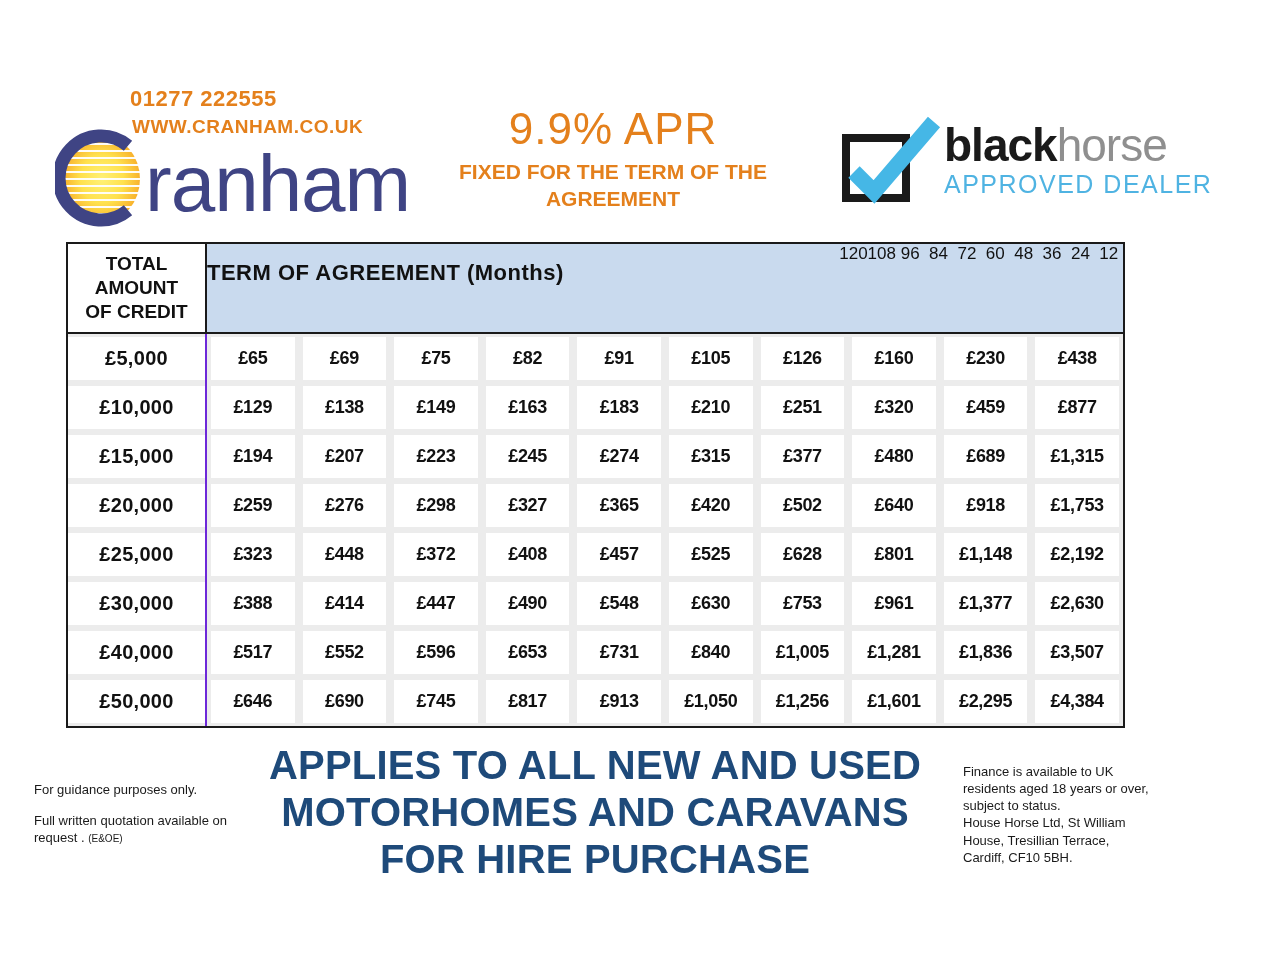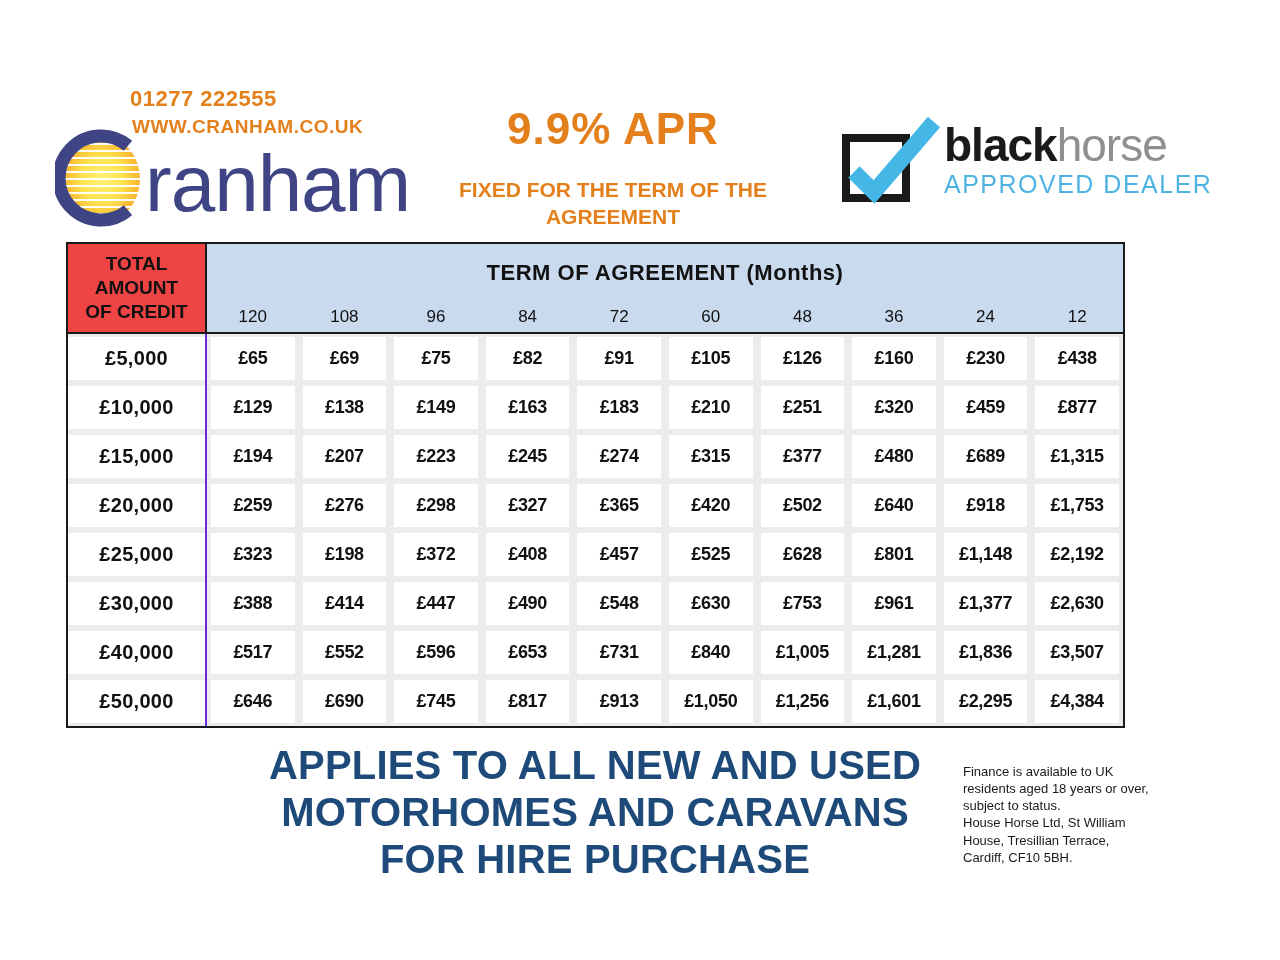--- a/index.html
+++ b/index.html
@@ -13,43 +13,43 @@
   .website { margin-left:77px; font-size:19px; font-weight:bold; color:#E4801C; letter-spacing:0.5px; margin-top:4px; }
   .brand-row { display:flex; align-items:flex-end; margin-top:-12px; }
   .c-logo { position:relative; width:96px; height:104px; flex:0 0 auto; }
   .sun { position:absolute; left:9px; top:10px; width:76px; height:86px; border-radius:50%;
          background: repeating-linear-gradient(180deg, rgba(255,255,255,0.95) 0 2px, rgba(255,255,255,0) 2px 7px),
                      radial-gradient(ellipse at 50% 50%, #FFF176 0%, #FFE14D 40%, #F6A423 80%, #EE8C1A 100%); }
   .c-svg { position:absolute; left:0; top:0; }
   .wordmark { font-size:80px; color:#3F4484; letter-spacing:-1px; line-height:0.95; margin-left:-6px; margin-bottom:8px; }
 
   .apr-block { position:absolute; left:428px; top:104px; width:370px; text-align:center; color:#E4801C; }
-  .apr-title { font-size:44px; font-weight:bold; letter-spacing:1px; }
-  .apr-sub { font-size:21px; font-weight:bold; line-height:1.3; margin-top:22px; }
+  .apr-title { font-size:44px; font-weight:normal; letter-spacing:1px; }
+  .apr-sub { font-size:21px; font-weight:bold; line-height:1.3; margin-top:4px; }
 
   .bh-logo { position:absolute; left:838px; top:116px; display:flex; align-items:flex-start; }
   .bh-box-wrap { position:relative; width:100px; height:92px; flex:0 0 auto; }
   .bh-box { position:absolute; left:4px; top:18px; width:68px; height:68px; border:8px solid #1A1A1A; background:#fff; }
   .bh-check { position:absolute; left:0; top:0; }
   .bh-text { margin-left:6px; margin-top:6px; }
   .bh-words { font-size:46px; line-height:1.0; letter-spacing:-1px; }
   .bh-black { font-weight:bold; color:#1A1A1A; }
   .bh-horse { font-weight:normal; color:#8F8F8F; }
   .bh-tagline { font-size:25px; color:#4FB3E2; letter-spacing:1.5px; margin-top:2px; }
 
   
   .ftable { position:absolute; left:66px; top:242px; width:1059px; height:486px;
             border:2px solid #1A1A1A; background:#ECECEC;
             display:grid; grid-template-columns:139px repeat(10, 1fr);
             grid-template-rows:90px repeat(8, 1fr); }
-  .corner { grid-column:1; grid-row:1; background:#ef4444; border-right:2px solid #1A1A1A; border-bottom:2px solid #1A1A1A;
+  .corner { grid-column:1; grid-row:1; background:#ffffff; border-right:2px solid #1A1A1A; border-bottom:2px solid #1A1A1A;
             display:flex; flex-direction:column; align-items:center; justify-content:center;
             font-size:19px; font-weight:bold; color:#111; line-height:1.28; text-align:center; }
   .term-head { grid-column:2 / span 10; grid-row:1; background:#C9DAEE; border-bottom:2px solid #1A1A1A;
-               display:flex; flex-direction:column; justify-content:space-between; }
+               display:flex; justify-content:space-between; }
   .term-title { text-align:center; font-size:22px; font-weight:bold; color:#111; margin-top:16px; letter-spacing:0.5px; }
   .months { display:grid; grid-template-columns:repeat(10,1fr); margin-bottom:5px; }
   .month { text-align:center; font-size:17px; font-weight:normal; color:#111; }
   .cell { display:flex; }
   .cell .box { flex:1; background:#ffffff; display:flex; align-items:center; justify-content:center;
                font-weight:bold; color:#111; }
   .cell.credit { padding:3px 0; border-right:2px solid #6d28d9; }
   .cell.credit .box { font-size:20px; letter-spacing:0.3px; }
   .cell.pay { padding:3px 4px; }
   .cell.pay .box { font-size:18px; letter-spacing:-0.3px; }
@@ -255,21 +255,21 @@
       <div class="cell pay">
         <div class="box">£1,753</div>
       </div>
       <div class="cell credit">
         <div class="box">£25,000</div>
       </div>
       <div class="cell pay">
         <div class="box">£323</div>
       </div>
       <div class="cell pay">
-        <div class="box">£198</div>
+        <div class="box">£448</div>
       </div>
       <div class="cell pay">
         <div class="box">£372</div>
       </div>
       <div class="cell pay">
         <div class="box">£408</div>
       </div>
       <div class="cell pay">
         <div class="box">£457</div>
       </div>
@@ -382,20 +382,24 @@
         <div class="box">£1,601</div>
       </div>
       <div class="cell pay">
         <div class="box">£2,295</div>
       </div>
       <div class="cell pay">
         <div class="box">£4,384</div>
       </div>
     </div>
 
+  <div class="guidance">
+    <div class="p1">For guidance purposes only.</div>
+    <div class="p2"><span>Full written quotation available on request . </span><span class="eoe">(E&amp;OE)</span></div>
+  </div>
 
   <div class="headline">
       <div>APPLIES TO ALL NEW AND USED</div>
       <div>MOTORHOMES AND CARAVANS</div>
       <div>FOR HIRE PURCHASE</div>
     </div>
 
   <div class="fin-note">
       <div>Finance is available to UK</div>
       <div>residents aged 18 years or over,</div>

